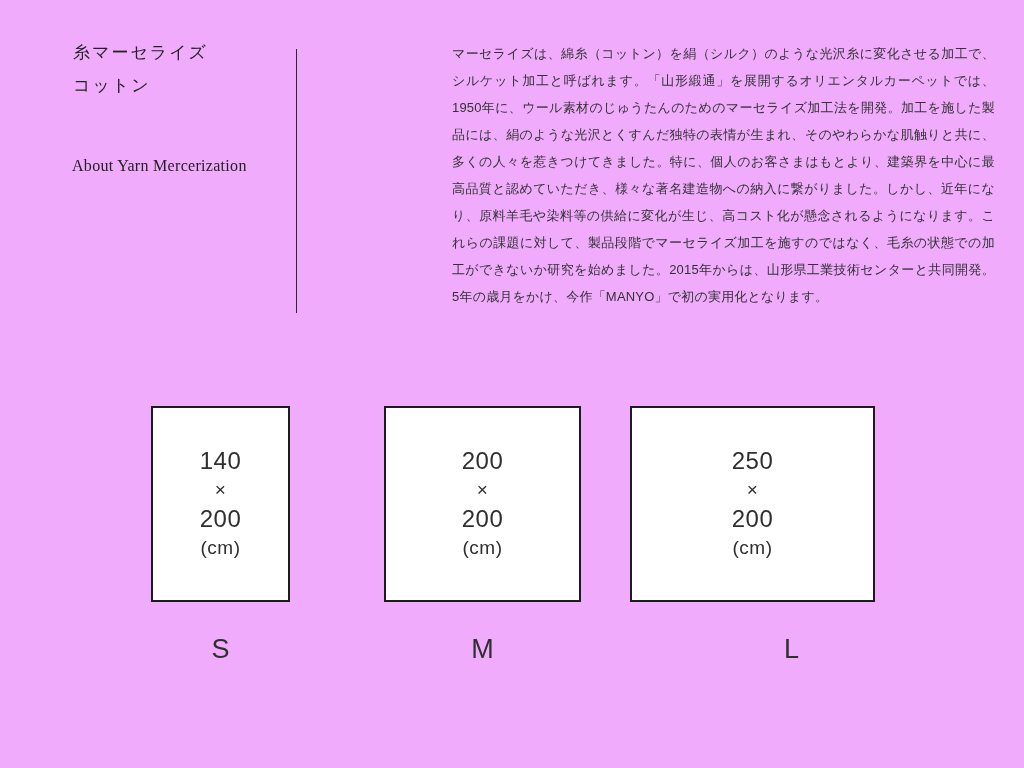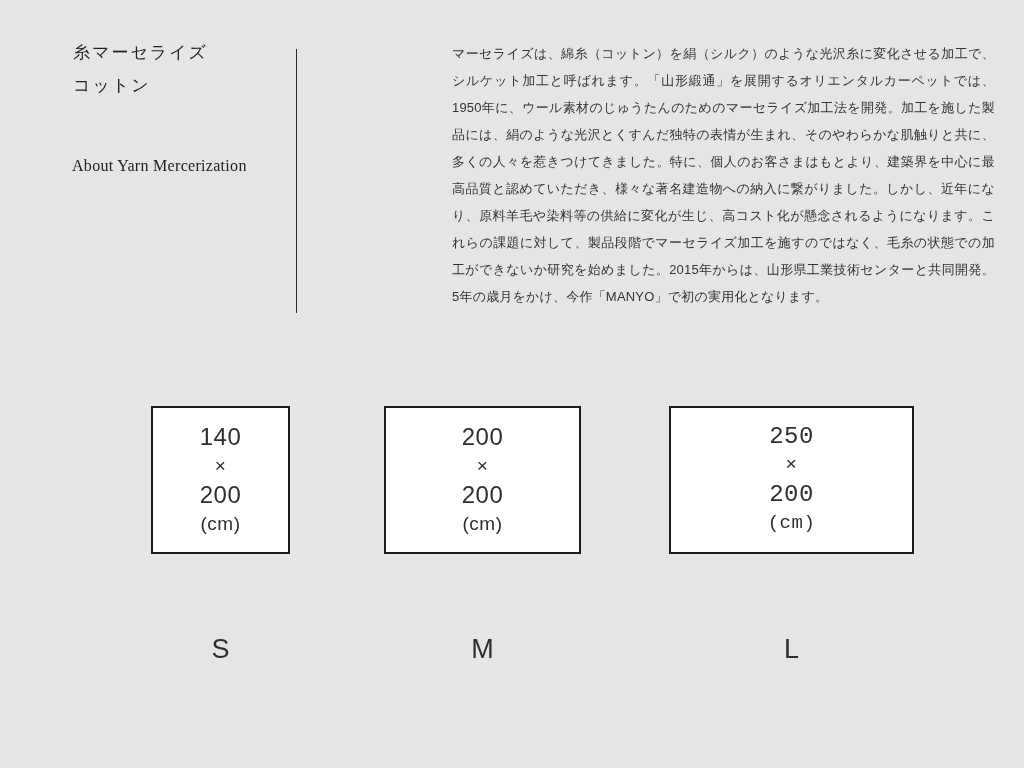--- a/index.html
+++ b/index.html
@@ -5,21 +5,21 @@
   html, body { margin: 0; padding: 0; }
   body {
     width: 1024px; height: 768px;
     background: #ffffff;
     font-family: "Liberation Sans", sans-serif;
     color: #333333;
   }
   .canvas {
     position: relative;
     width: 1024px; height: 768px;
-    background: #e5e5e5;
+    background: #f0abfc;
     overflow: hidden;
   }
 
   
   .title-jp {
     position: absolute; left: 73px; top: 36px;
     font-family: "Liberation Serif", serif;
     font-size: 17px; line-height: 33px;
     letter-spacing: 2px; color: #222222;
     white-space: pre;
@@ -40,28 +40,28 @@
     width: 543px;
     font-size: 13px; line-height: 27px;
     text-align: justify; text-justify: inter-character;
     color: #333333;
     letter-spacing: 0.2px;
     margin-left: 34px;
   }
 
   
   .size-box {
-    position: absolute; top: 406px; height: 148px;
+    position: absolute; top: 406px; height: 196px;
     border: 2px solid #1c1c1c; box-sizing: border-box;
     background: #ffffff;
     display: flex; align-items: center; justify-content: center;
   }
   .box-s { left: 151px; width: 139px; }
   .box-m { left: 384px; width: 197px; }
-  .box-l { left: 669px; width: 245px; font-family: Liberation Mono, monospace; }
+  .box-l { left: 630px; width: 245px; }
 
   .size-text {
     text-align: center;
     font-size: 24px; line-height: 29px;
     color: #2f2f2f; letter-spacing: 0.5px;
   }
   .size-text .times { font-size: 19px; line-height: 29px; }
   .size-text .unit  { font-size: 19px; line-height: 29px; }
 
   .size-label {

